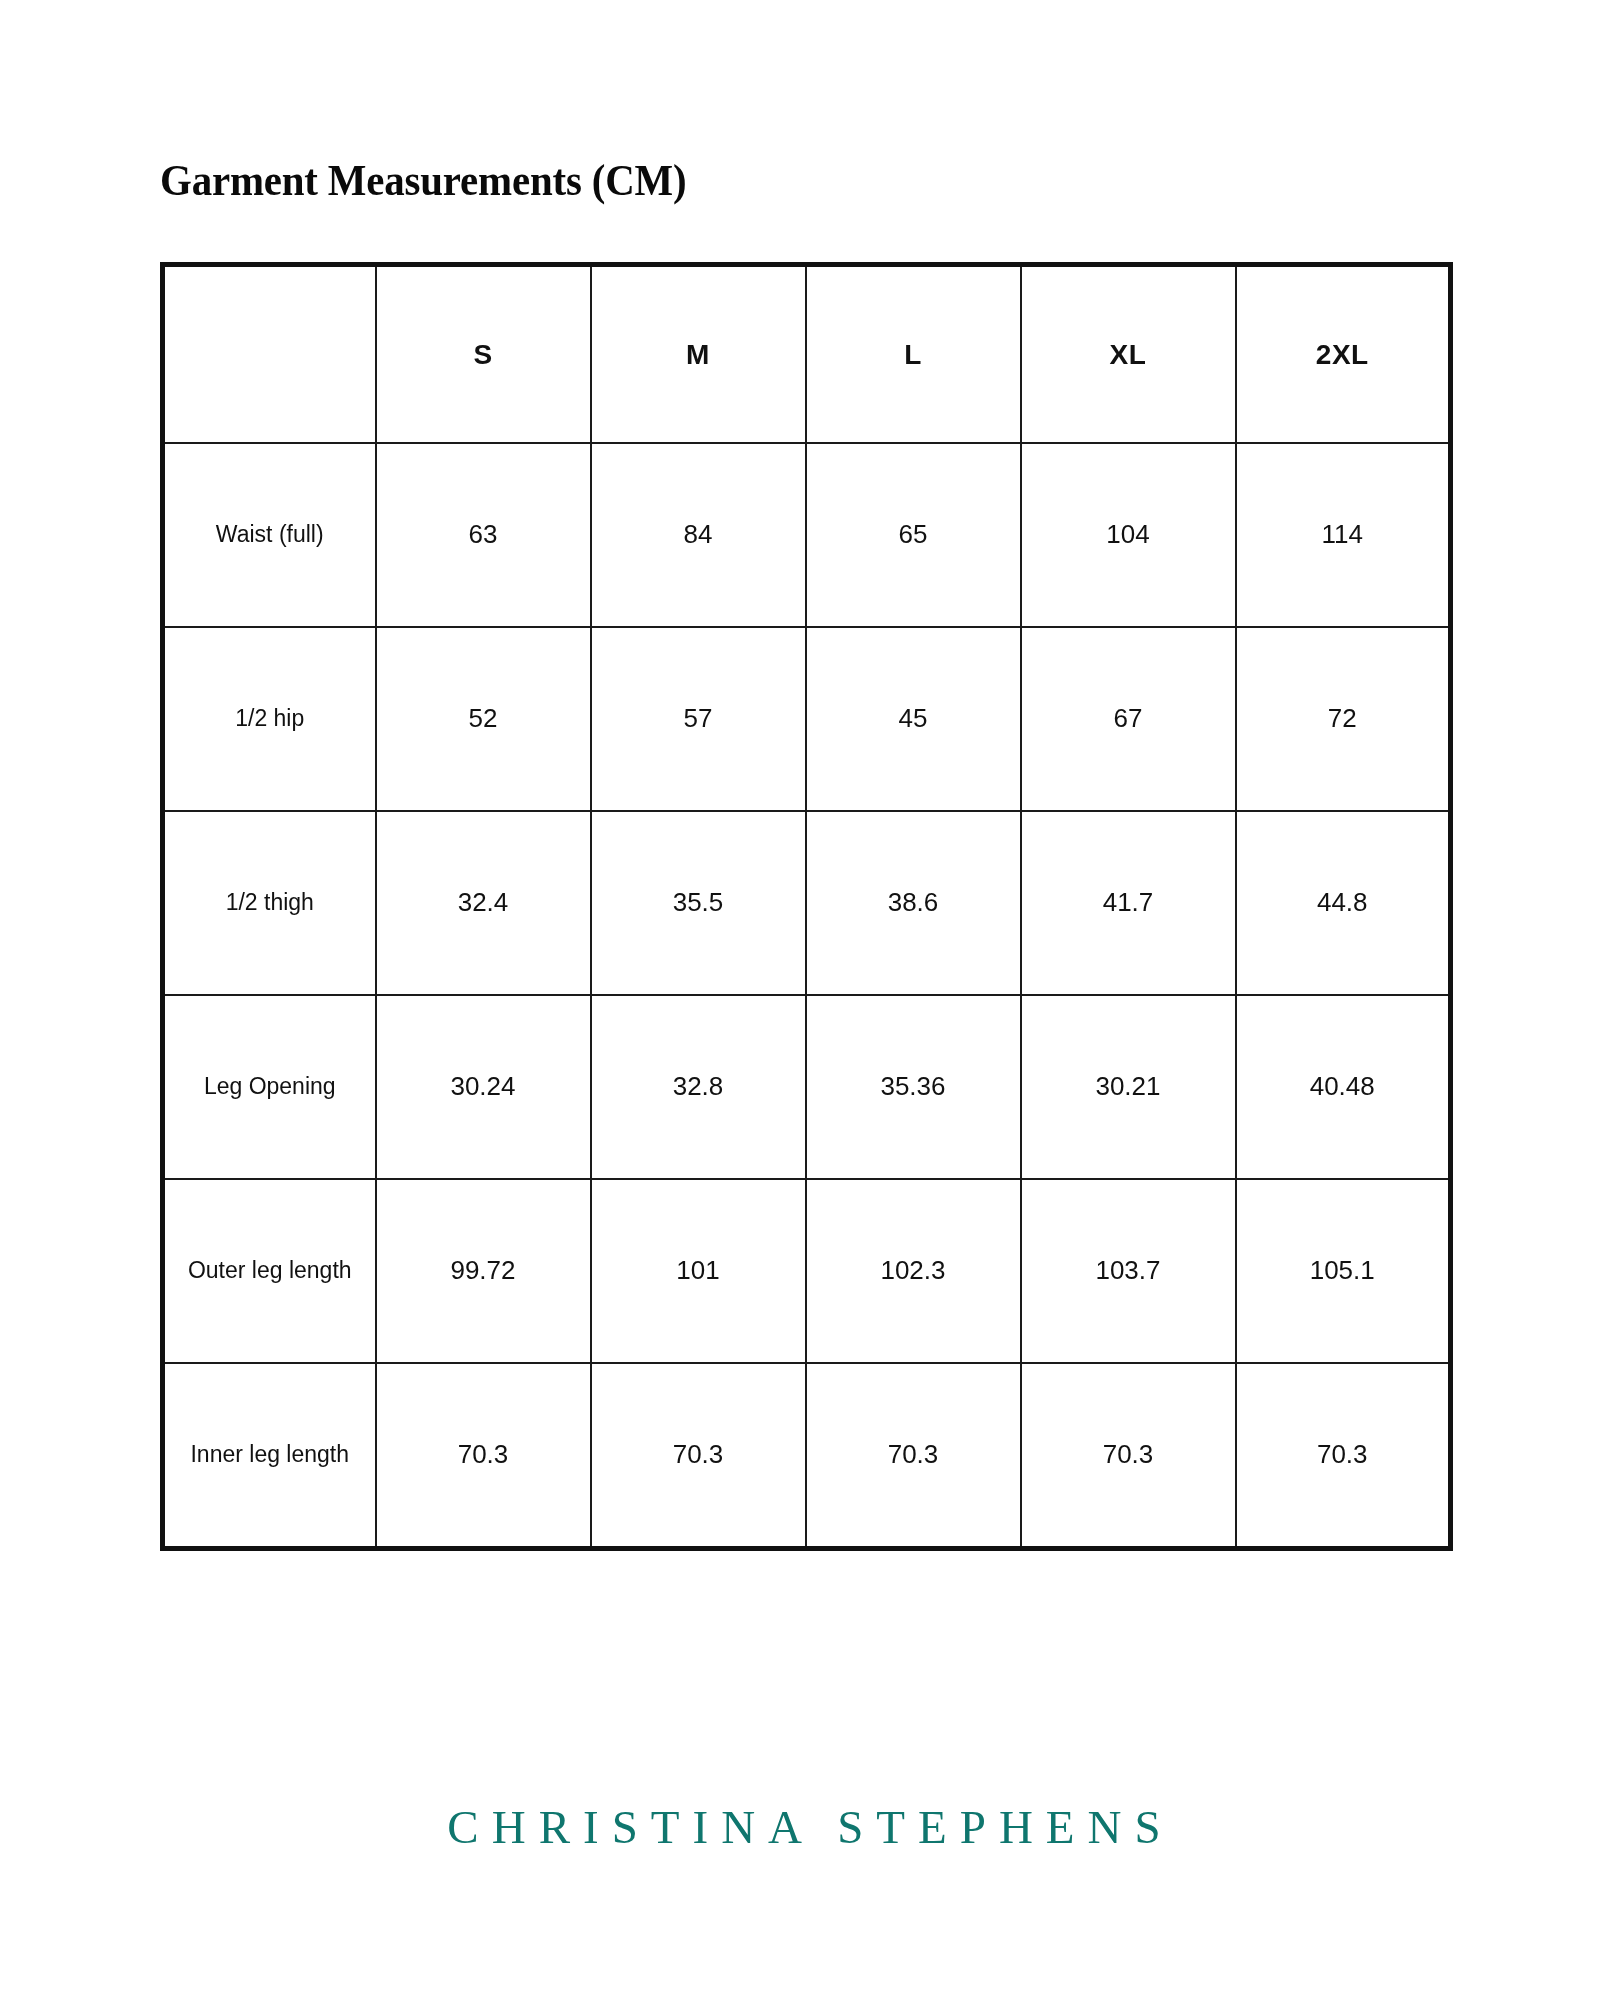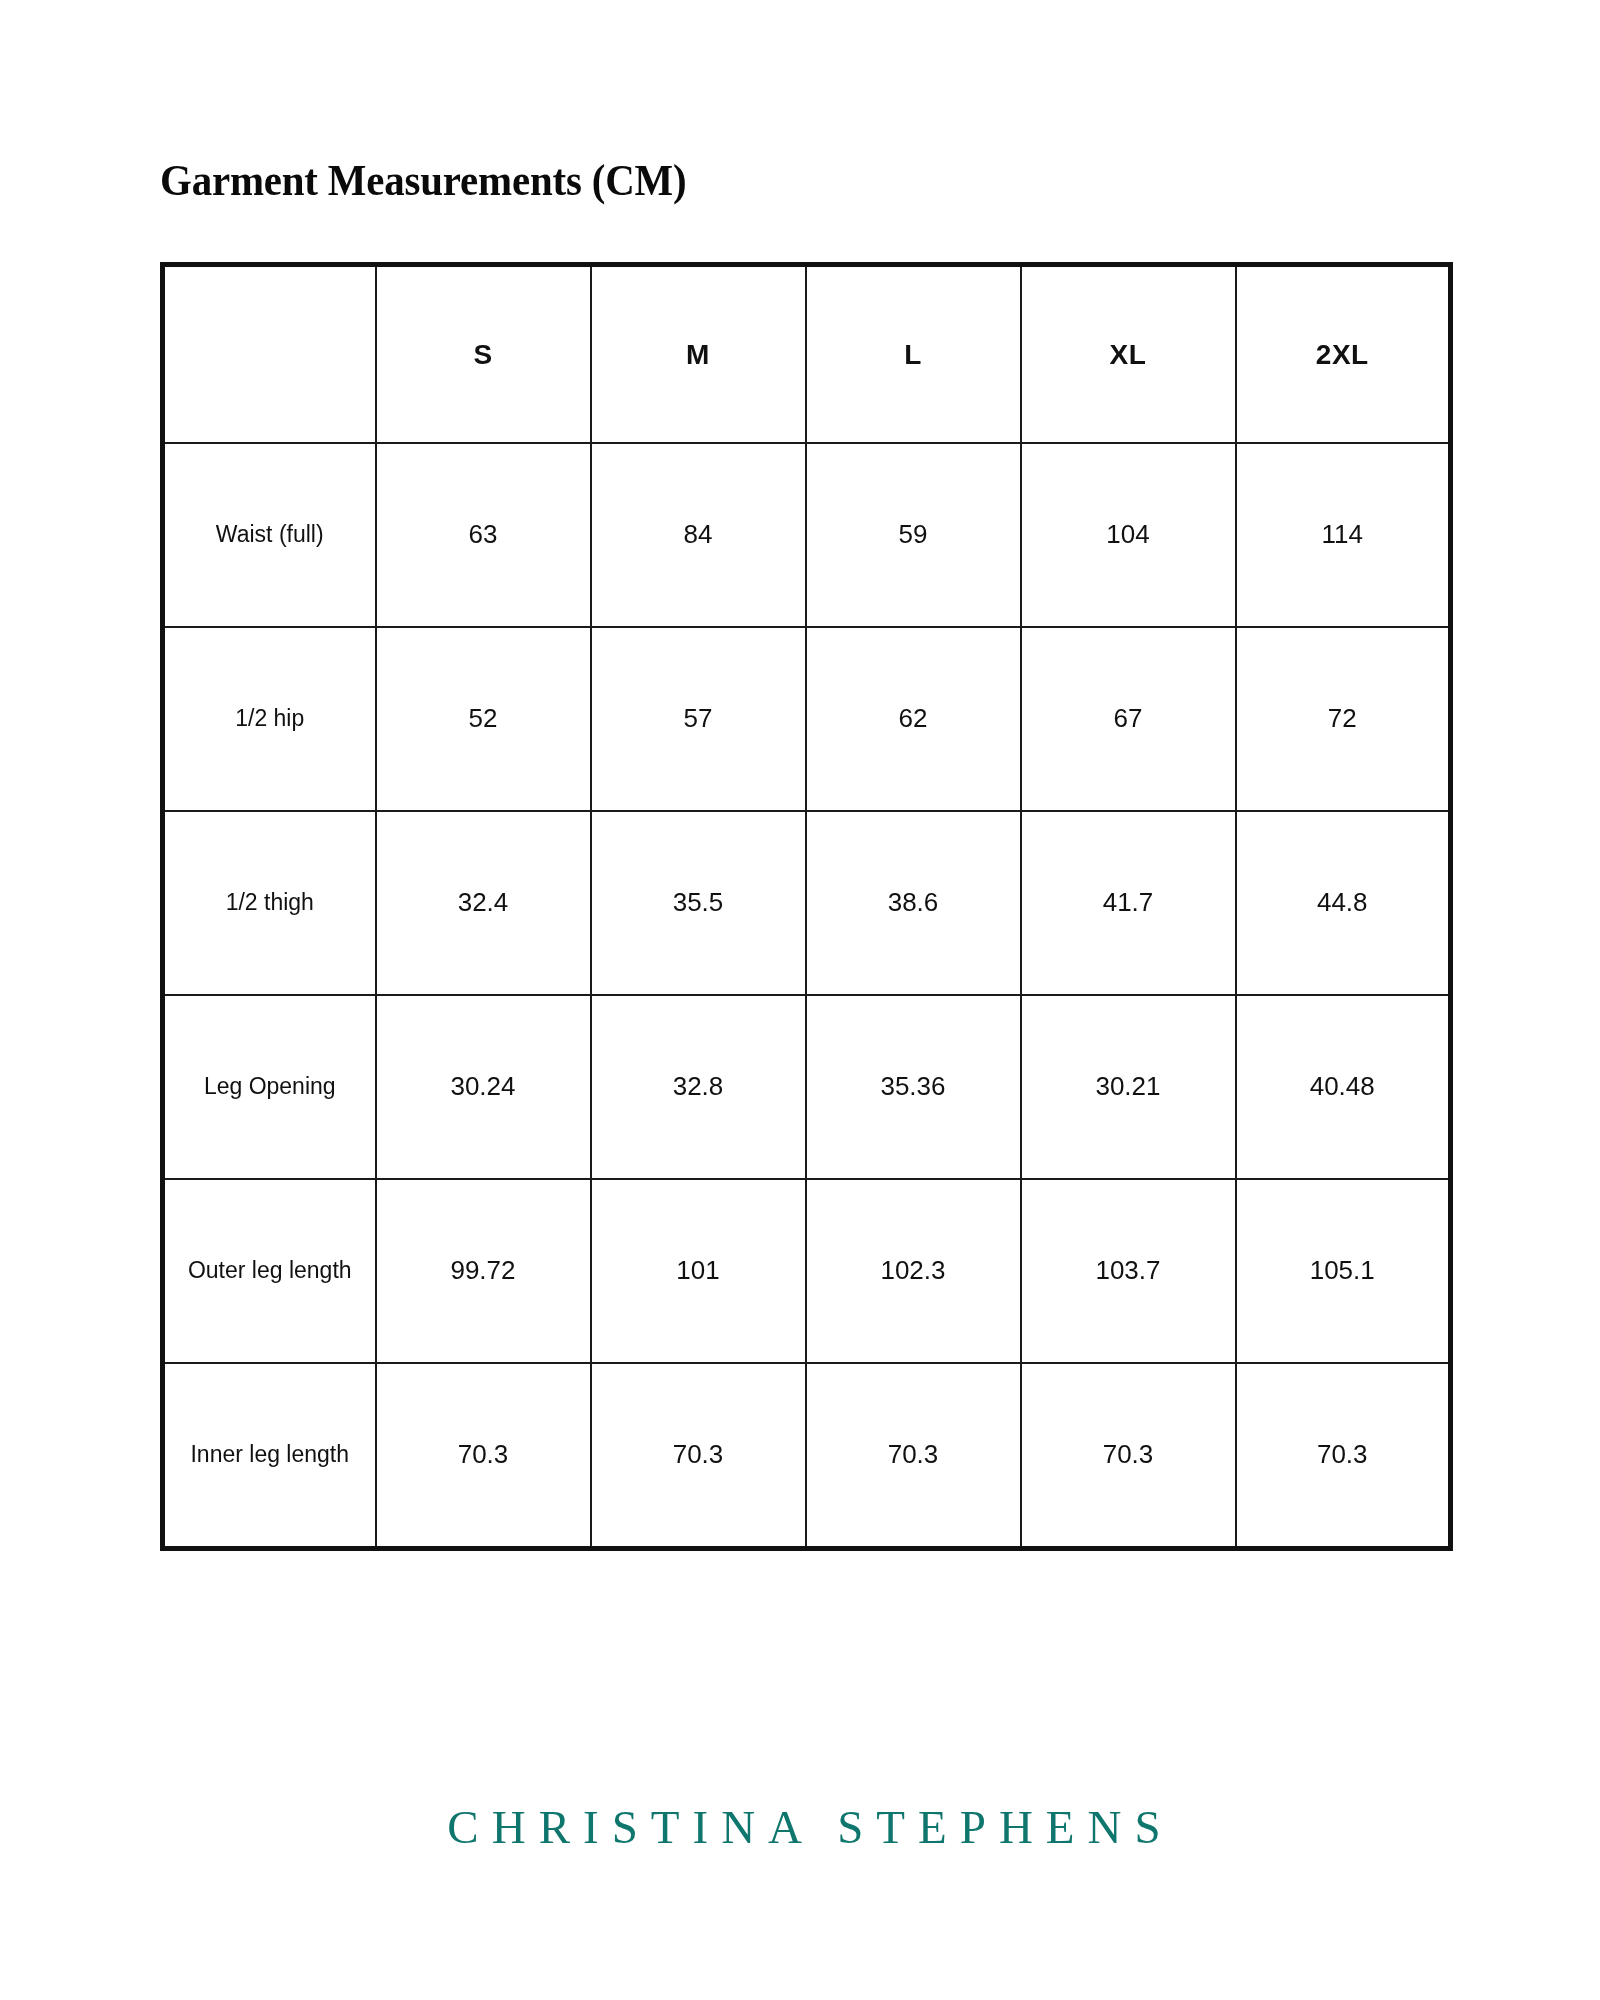--- a/index.html
+++ b/index.html
@@ -128,29 +128,29 @@
           <th>L</th>
           <th>XL</th>
           <th>2XL</th>
         </tr>
       </thead>
       <tbody>
         <tr>
           <td class="row-label">Waist (full)</td>
           <td>63</td>
           <td>84</td>
-          <td>59</td>
+          <td>65</td>
           <td>104</td>
           <td>114</td>
         </tr>
         <tr>
           <td class="row-label">1/2 hip</td>
           <td>52</td>
           <td>57</td>
-          <td>62</td>
+          <td>45</td>
           <td>67</td>
           <td>72</td>
         </tr>
         <tr>
           <td class="row-label">1/2 thigh</td>
           <td>32.4</td>
           <td>35.5</td>
           <td>38.6</td>
           <td>41.7</td>
           <td>44.8</td>

